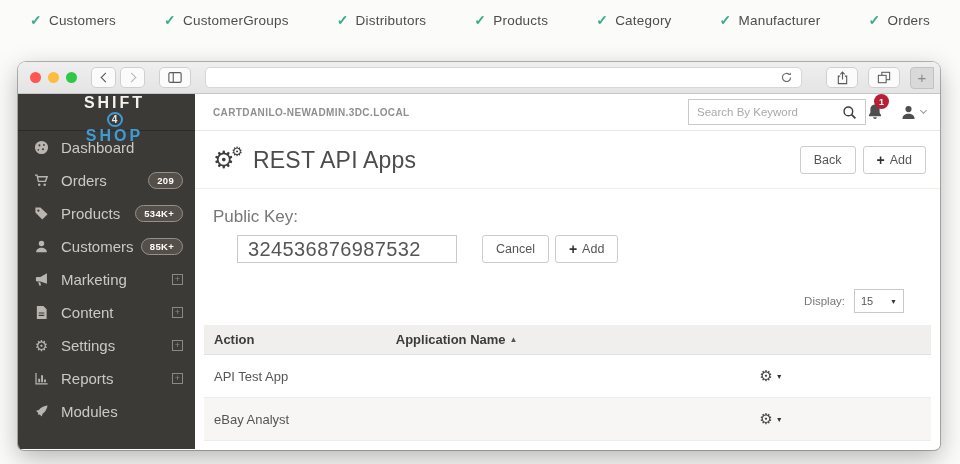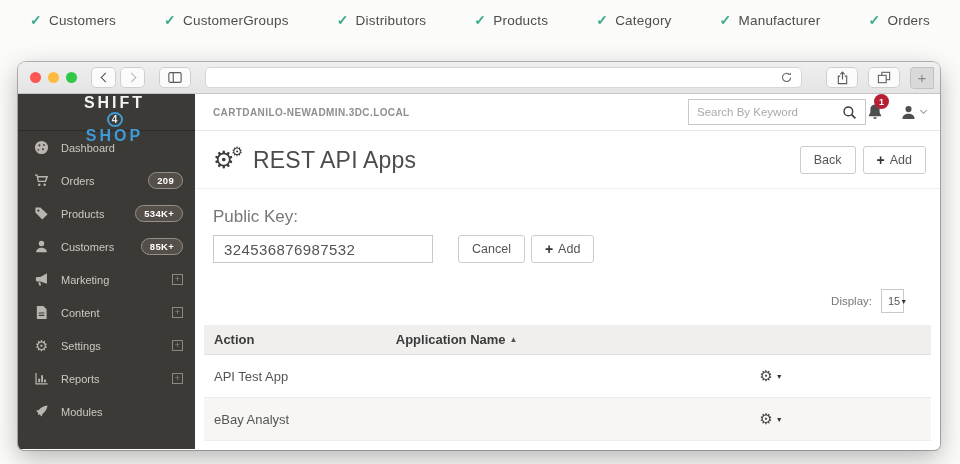--- a/index.html
+++ b/index.html
@@ -41,21 +41,21 @@
   .sidebar { width:177px; background:#3b3a37; flex-shrink:0; }
   .logo { height:37px; display:flex; align-items:center; padding-left:16px; border-bottom:1px solid rgba(0,0,0,.25);
           font-weight:bold; font-size:16px; letter-spacing:3px;flex-direction:column; }
   .logo .p1 { color:#f2f2f0; }
   .logo .p2 { display:inline-flex; align-items:center; justify-content:center; width:16px; height:16px;
               border:2px solid #3e9bd6; border-radius:50%; color:#e8e8e8; font-size:10px; letter-spacing:0; margin:0 1px; }
   .logo .p3 { color:#3e9bd6; }
   .menu-item { height:33px; display:flex; align-items:center; padding:0 12px 0 15px; cursor:pointer; }
   .menu-icon { width:17px; margin-right:11px; color:#bab6af; display:flex; align-items:center; justify-content:center; }
   .menu-icon svg { display:block; }
-  .menu-label { font-size:11px; color:#ccc9c3; flex:1; }
+  .menu-label { font-size:15px; color:#ccc9c3; flex:1; }
   .menu-badge { background:#554f49; border:1px solid #96908a; color:#fff; font-size:9.5px; font-weight:bold;
                 border-radius:9px; padding:2px 8px; letter-spacing:.3px; }
   .expand-box { width:11px; height:11px; border:1px solid #8d8881; color:#8d8881; font-size:9px; line-height:9px;
                 display:flex; align-items:center; justify-content:center; }
 
   
   .main { flex:1; background:#fff; display:flex; flex-direction:column; overflow:hidden; }
   .admin-topbar { height:37px; border-bottom:1px solid #e7e7e5; display:flex; align-items:center; padding:0 14px 0 18px; flex-shrink:0; }
   .store-domain { font-size:10px; font-weight:bold; color:#8f8f8f; letter-spacing:.4px; flex:1; }
   .search-box { width:178px; height:26px; border:1px solid #c9c9c9; display:flex; align-items:center; padding:0 8px; }
@@ -74,28 +74,28 @@
   .title-icon .g-small { font-size:13px; line-height:13px; position:absolute; right:2px; top:-1px; }
   .page-title { font-size:23px; color:#4c4c4c; font-weight:400; letter-spacing:.2px; flex:1; }
   .btn { background:#fff; border:1px solid #ccc; border-radius:3px; height:28px; padding:0 13px;
          font-size:12.5px; color:#555; display:inline-flex; align-items:center; cursor:pointer; font-family:"Liberation Sans",sans-serif; }
   .btn .plus { font-weight:bold; font-size:14px; margin-right:5px; color:#333; }
   .title-row .btn + .btn { margin-left:7px; }
 
   .form-block { padding:18px 18px 0 18px; flex-shrink:0; }
   .field-label { font-size:17px; color:#777; margin-bottom:8px; }
   .form-row { display:flex; align-items:center; }
-  .key-input { width:220px; height:28px; border:1px solid #c9c9c9; font-size:15px; color:#555; padding:0 10px;
-               letter-spacing:.4px; font-family:"Liberation Sans",sans-serif; outline:none; }
+  .key-input { width:220px; height:28px; border:1px solid #c9c9c9; font-size:20px; color:#555; padding:0 10px;
+               letter-spacing:.4px; font-family:"Liberation Sans",sans-serif; outline:none;margin-left:24px; }
   .form-row .btn.cancel { margin-left:25px; }
   .form-row .btn.add2 { margin-left:6px; }
 
   .display-row { display:flex; align-items:center; justify-content:flex-end; padding:26px 36px 0 0; flex-shrink:0; }
   .display-label { font-size:11.5px; color:#777; margin-right:9px; }
-  .display-select { width:23px; height:24px; border:1px solid #c9c9c9; display:flex; align-items:center;
+  .display-select { width:50px; height:24px; border:1px solid #c9c9c9; display:flex; align-items:center;
                     justify-content:space-between; padding:4px 6px; font-size:11px; color:#555; cursor:pointer; }
   .display-select .caret { font-size:7px; color:#333; }
 
   .table { margin:12px 9px 0 9px; }
   .thead { display:flex; background:#f0efed; height:30px; align-items:center; border-bottom:1px solid #e2e1df; }
   .th { font-size:13px; font-weight:bold; color:#3c3c3c; padding:0 10px; }
   .col-name { width:75%; display:flex; align-items:center; }
   .col-action { width:25%; }
   .sort-caret { font-size:8px; color:#555; margin-left:4px; }
   .trow { display:flex; height:43px; align-items:center; border-bottom:1px solid #eeedeb; }

